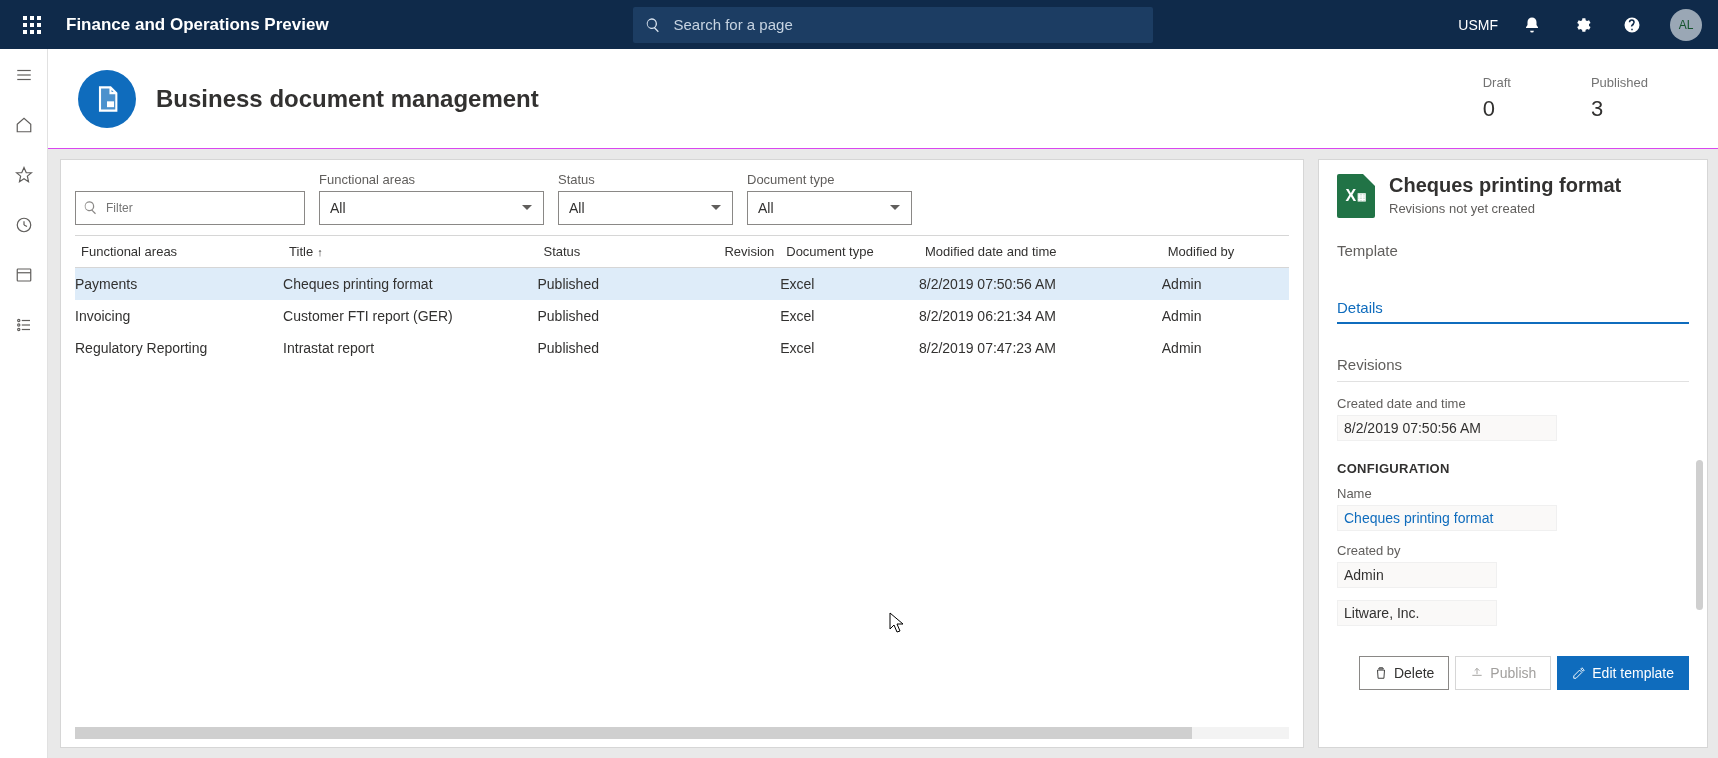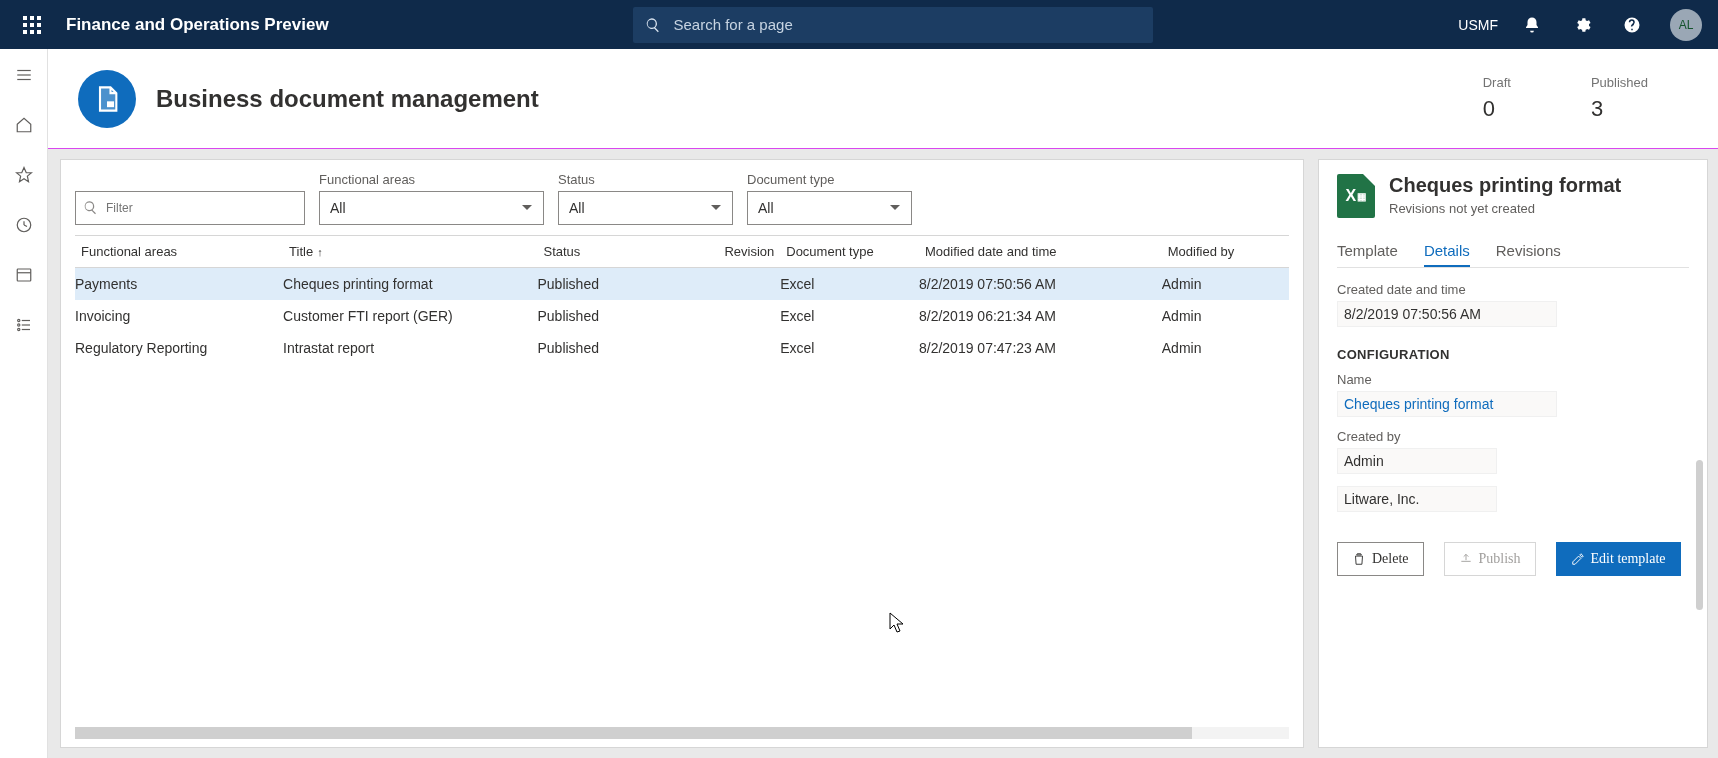--- a/index.html
+++ b/index.html
@@ -58,31 +58,31 @@
   tbody tr.selected { background:#deecf9; }
   th .sort-up { margin-left:4px; font-size:11px; }
   .hscroll { height:12px; margin:6px 14px 0 14px; background:#f3f3f3; position:relative; }
   .hscroll .thumb { position:absolute; left:0; top:0; height:100%; width:92%; background:#cfcfcf; }
   
   .detail-head { display:flex; gap:14px; align-items:flex-start; margin-bottom:18px; }
   .excel-icon { width:38px; height:44px; background:#217346; border-radius:2px; display:flex; align-items:center; justify-content:center; color:#fff; font-weight:700; font-size:16px; position:relative; }
   .excel-icon .corner { position:absolute; top:0; right:0; width:12px; height:12px; background:#fff; clip-path: polygon(100% 0, 100% 100%, 0 0); }
   .detail-title { font-size:20px; font-weight:600; }
   .detail-sub { font-size:13px; color:#605e5c; margin-top:4px; }
-  .tabs { display:flex; gap:26px; border-bottom:1px solid #e1e1e1; margin-bottom:14px; }
+  .tabs { display:flex; gap:26px; border-bottom:1px solid #e1e1e1; margin-bottom:14px;flex-direction:column; }
   .tab { padding:6px 0; font-size:15px; color:#605e5c; cursor:pointer; border-bottom:2px solid transparent; }
   .tab.active { color:#0f6cbd; border-bottom-color:#0f6cbd; font-weight:400; }
   .field { margin-bottom:12px; }
   .field-label { font-size:13px; color:#605e5c; margin-bottom:4px; }
   .field-val { font-size:14px; padding:4px 6px; background:#faf9f8; border:1px solid #f0f0f0; display:inline-block; min-width:100px; }
   .field-val.wide { min-width:220px; }
   .field-val.link { color:#0f6cbd; background:#faf9f8; }
   .section-title { font-size:13px; font-weight:600; letter-spacing:.3px; margin:8px 0 10px 0; text-transform:uppercase; }
   .detail-scroll { position:absolute; right:4px; top:300px; width:7px; height:150px; background:#cfcfcf; border-radius:4px; }
-  .detail-actions { display:flex; gap:20px; margin-top:18px;font-family:Liberation Serif, serif; }
+  .detail-actions { display:flex; gap:6px; justify-content:flex-end; margin-top:18px; }
   .btn { height:34px; padding:0 14px; display:flex; align-items:center; gap:6px; font-size:14px; cursor:pointer; border:1px solid #8a8886; background:#fff; }
   .btn.primary { background:#0f6cbd; color:#fff; border-color:#0f6cbd; }
   .btn.disabled { color:#a19f9d; border-color:#d6d6d6; cursor:default; }
   .btn svg { width:14px; height:14px; }
   .cursor-arrow { position:absolute; left:828px; top:452px; width:16px; height:22px; pointer-events:none; }
   .cursor-arrow svg { width:16px; height:22px; }
 </style>
 </head>
 <body>
 

